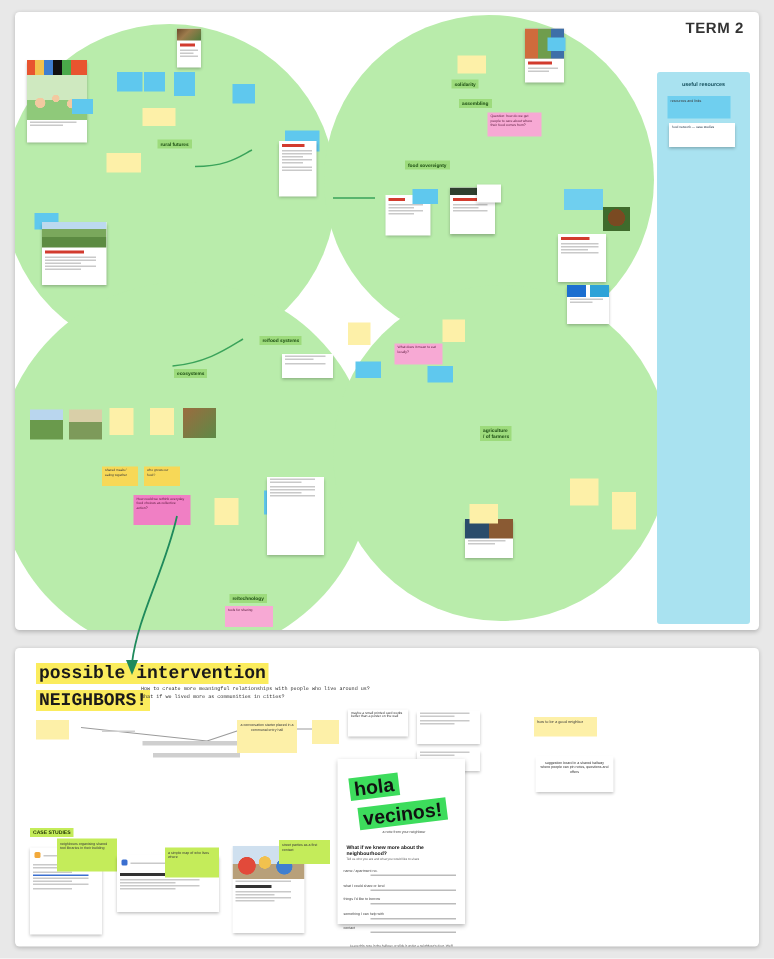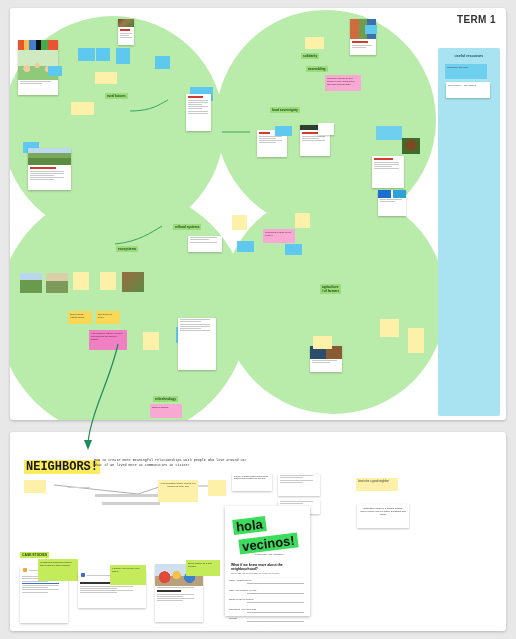--- a/index.html
+++ b/index.html
@@ -69,21 +69,21 @@
 </head>
 <body>
 
 <div class="board">
 
   <div class="blob" style="left:-8px;top:8px;width:222px;height:222px;"></div>
   <div class="blob" style="left:206px;top:2px;width:220px;height:220px;"></div>
   <div class="blob" style="left:-12px;top:180px;width:250px;height:250px;"></div>
   <div class="blob" style="left:212px;top:182px;width:224px;height:224px;"></div>
 
-  <div class="term">TERM 1</div>
+  <div class="term">TERM 2</div>
 
   <svg class="arrow-svg" width="496" height="412">
     <path d="M120,103 C142,103 150,96 158,92" stroke="#3aa35a" stroke-width="1" fill="none"></path>
     <path d="M105,236 C128,234 142,224 152,218" stroke="#3aa35a" stroke-width="1" fill="none"></path>
     <path d="M212,124 C224,124 232,124 240,124" stroke="#3aa35a" stroke-width="1" fill="none"></path>
   </svg>
 
   <div class="card" style="left:8px;top:32px;width:40px;height:55px;">
     <div class="thumb-img" style="height:10px;background:linear-gradient(90deg,#e8542f 0 14%,#f2c14e 14% 28%,#3f7fd0 28% 44%,#111 44% 58%,#4aa94a 58% 74%,#e8542f 74% 100%);"></div>
     <div class="thumb-img" style="height:30px;background:
@@ -235,20 +235,23 @@
 
   <div class="resources">
     <div class="rh">useful resources</div>
     <div class="note n-cyan" style="left:7px;top:16px;width:42px;height:15px;font-size:2.4px;">resources and links</div>
     <div class="card" style="left:8px;top:34px;width:44px;height:16px;font-size:2.2px;padding:2px;color:#345;">food network — case studies</div>
   </div>
 </div>
 
 <div class="panel-bottom">
 
+  <div class="t-pi">
+    <span class="hl">possible intervention</span>
+  </div>
   <div class="t-nb">
     <span class="hl">NEIGHBORS!</span>
   </div>
   <div class="t-q">How to create more meaningful relationships with people who live around us?
 What if we lived more as communities in cities?</div>
 
   <svg class="arrow-svg" width="496" height="199">
     <path d="M44,53 L128,62" stroke="#9b9b9b" stroke-width=".8" fill="none"></path>
     <path d="M128,62 L152,54" stroke="#9b9b9b" stroke-width=".8" fill="none"></path>
     <path d="M186,54 L198,54" stroke="#9b9b9b" stroke-width=".8" fill="none"></path>

